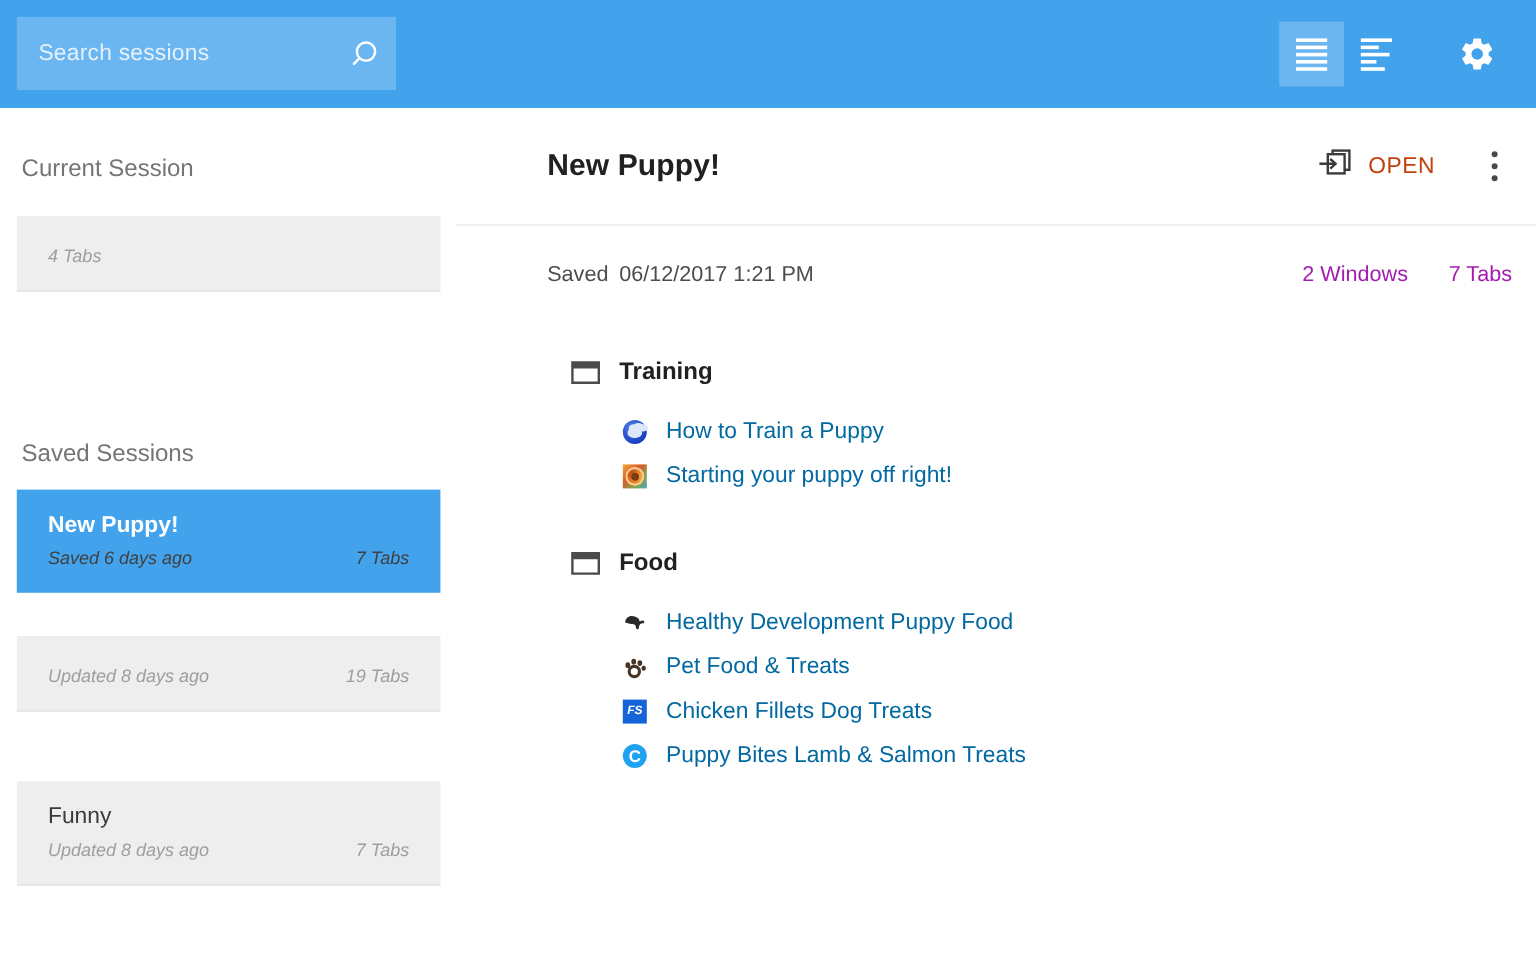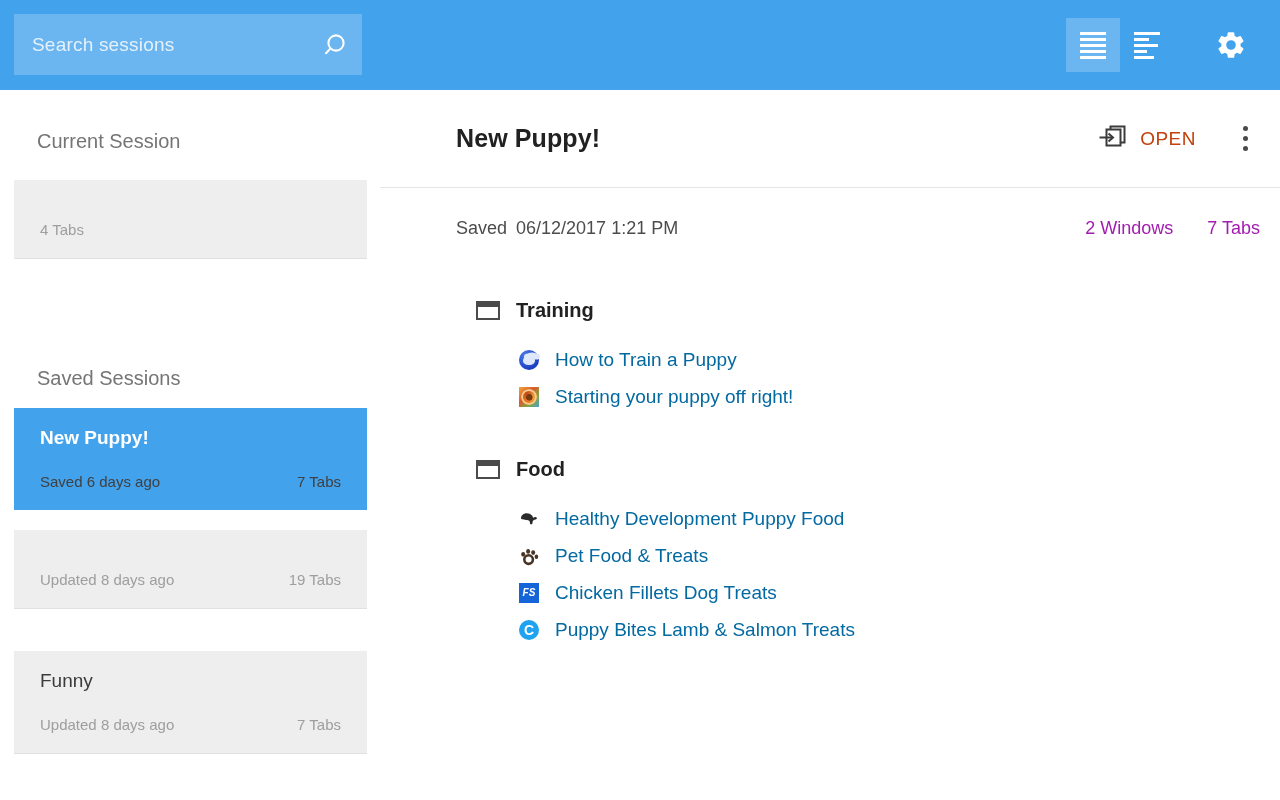--- a/index.html
+++ b/index.html
@@ -12,21 +12,21 @@
 
   
   .header {
     position: absolute; top: 0; left: 0;
     width: 1280px; height: 90px;
     background: #42a2ec;
     display: flex; align-items: center;
   }
   .search-box {
     position: absolute; left: 14px; top: 14px;
-    width: 348px; height: 61px;
+    width: 316px; height: 61px;
     background: rgba(255,255,255,0.22);
     display: flex; align-items: center;
   }
   .search-input {
     flex: 1;
     background: transparent; border: none; outline: none;
     font-family: "Liberation Sans", sans-serif;
     font-size: 19px; color: #ffffff;
     padding-left: 18px; letter-spacing: .2px;
   }
@@ -55,21 +55,20 @@
   .bars.ragged i:nth-child(3) { width: 24px; }
   .bars.ragged i:nth-child(4) { width: 13px; }
   .bars.ragged i:nth-child(5) { width: 20px; }
   .gear-wrap { margin-left: 30px; }
 
   
   .sidebar {
     position: absolute; top: 90px; left: 0;
     width: 380px; height: 536px;
     background: #ffffff;
-    padding-left: 19px;
   }
   .section-title {
     color: #757575;
     font-size: 20px;
     font-weight: 400;
     padding-left: 18px;
   }
   .sess-card {
     position: absolute; left: 14px;
     width: 353px;
@@ -82,21 +81,22 @@
     background: #42a2ec;
     border-bottom: none;
   }
   .sess-title {
     font-size: 19px; color: #3b3b3b; font-weight: 400;
     line-height: 24px;
   }
   .sess-card.active .sess-title { color: #ffffff; font-weight: bold; }
   .sess-sub-row {
     display: flex; justify-content: space-between; align-items: flex-end;
-    margin-top: 23px;
+    margin-top: 7px;
+    font-style: italic;
   }
   .sess-sub { font-size: 15px; color: #9e9e9e; }
   .sess-card.active .sess-sub { color: #404040; }
 
   
   .main {
     position: absolute; top: 90px; left: 380px;
     width: 900px; height: 710px;
     background: #fff;
   }

